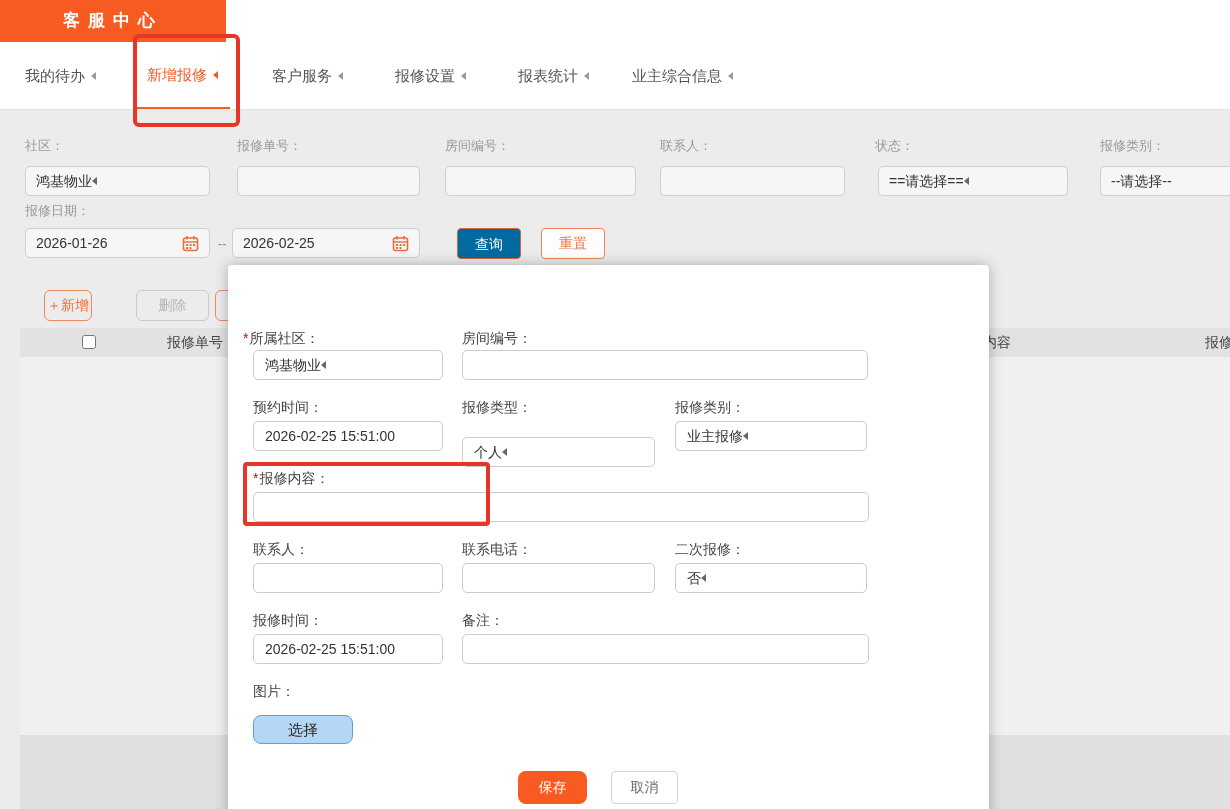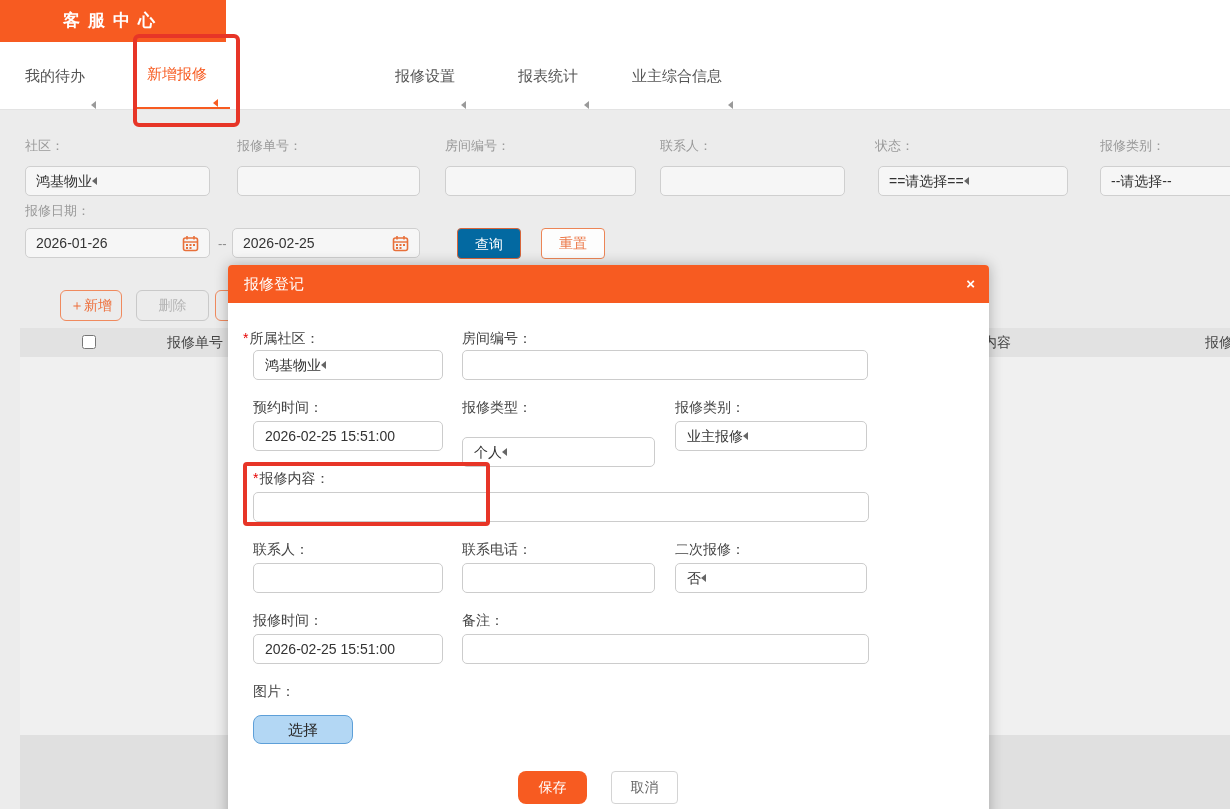--- a/index.html
+++ b/index.html
@@ -8,21 +8,21 @@
   .abs { position:absolute; }
 
   
   #topbar { left:0; top:0; width:1230px; height:42px; background:#fff; }
   #brand { left:0; top:0; width:226px; height:42px; background:#f75b21; color:#fff;
            font-size:17px; font-weight:bold; letter-spacing:8px; text-align:center; line-height:42px; }
 
   
   #nav { left:0; top:42px; width:1230px; height:68px; background:#fff; border-bottom:1px solid #e3e3e3; }
   .nav-item { position:absolute; top:0; height:67px; line-height:67px; font-size:15px; color:#555;
-              cursor:pointer; display:flex; align-items:flex-end; gap:6px; }
+              cursor:pointer; display:flex; align-items:center; gap:6px; }
   .nav-item.active { color:#f75b21; border-bottom:2px solid #f75b21; padding:0 12px; }
   .tri-left { width:0; height:0; border-top:4px solid transparent; border-bottom:4px solid transparent;
               border-right:5px solid #9a9a9a; display:inline-block; }
   .nav-item.active .tri-left { border-right-color:#f75b21; }
 
   
   .f-label { position:absolute; font-size:13px; color:#999; height:16px; line-height:16px; }
   .f-control { position:absolute; height:30px; background:#f6f6f6; border:1px solid #cfcfcf; border-radius:5px;
                font-size:14px; color:#333; line-height:28px; padding:0 10px; }
   input.f-control { outline:none; }
@@ -36,21 +36,21 @@
   #btn-search { left:457px; top:228px; width:64px; height:31px; line-height:31px; background:#0369a1; color:#fff; border:1px solid #d8653a; }
   #btn-reset  { left:541px; top:228px; width:64px; height:31px; line-height:29px; background:#fdfdfd; color:#ec7a4b; border:1px solid #ec8556; }
 
   
   #tbl-header { left:20px; top:328px; width:1210px; height:29px; background:#e2e2e2; }
   #tbl-body   { left:20px; top:357px; width:1210px; height:378px; background:#f0f0f0; }
   #bottom-strip { left:20px; top:735px; width:1210px; height:74px; background:#e0e0e0; }
   .th { position:absolute; font-size:14px; color:#444; top:6px; white-space:nowrap; }
   #chk-all { position:absolute; left:62px; top:7px; width:14px; height:14px; }
   .tool-btn { position:absolute; top:290px; height:31px; border-radius:6px; font-size:14px; background:transparent; text-align:center; line-height:29px; cursor:pointer; }
-  #btn-add { left:60px; width:62px; border:1px solid #f08a5e; color:#ed6f3c; }
+  #btn-add { left:44px; width:48px; border:1px solid #f08a5e; color:#ed6f3c; }
   #btn-del { left:136px; width:73px; border:1px solid #c9c9c9; color:#b5b5b5; }
   #btn-hidden { left:215px; width:66px; border:1px solid #f08a5e; color:#ed6f3c; }
 
   
   #modal { left:228px; top:265px; width:761px; height:560px; background:#fff; border-radius:4px;
            box-shadow:0 0 14px rgba(0,0,0,.28); z-index:10; }
   #modal-header { position:absolute; left:0; top:0; width:761px; height:38px; background:#f75b21;
                   border-radius:4px 4px 0 0; color:#fff; }
   #modal-title { position:absolute; left:16px; top:0; line-height:38px; font-size:15px; }
   #modal-close { position:absolute; right:14px; top:0; line-height:38px; font-size:15px; font-weight:bold; cursor:pointer; }
@@ -80,20 +80,24 @@
 
 <div class="abs" id="nav">
   <div class="nav-item" style="left:25px">
     <span>我的待办</span>
     <i class="tri-left"></i>
   </div>
   <div class="nav-item active" style="left:135px">
     <span>新增报修</span>
     <i class="tri-left"></i>
   </div>
+  <div class="nav-item" style="left:272px">
+    <span>客户服务</span>
+    <i class="tri-left"></i>
+  </div>
   <div class="nav-item" style="left:395px">
     <span>报修设置</span>
     <i class="tri-left"></i>
   </div>
   <div class="nav-item" style="left:518px">
     <span>报表统计</span>
     <i class="tri-left"></i>
   </div>
   <div class="nav-item" style="left:632px">
     <span>业主综合信息</span>
@@ -167,24 +171,20 @@
 <div class="abs" id="tbl-header">
   <input type="checkbox" id="chk-all" style="">
   <div class="th" style="left:135px; width:80px; text-align:center">报修单号</div>
   <div class="th" style="left:963px">内容</div>
   <div class="th" style="left:1185px">报修时间</div>
 </div>
 <div class="abs" id="tbl-body"></div>
 <div class="abs" id="bottom-strip"></div>
 
 <div class="abs" id="modal">
-  <div id="modal-header">
-    <div id="modal-title">报修登记</div>
-    <div id="modal-close">×</div>
-  </div>
 
   <div class="m-label" style="left:15px; top:65px"><span class="req">*</span><span>所属社区：</span></div>
   <div class="m-label" style="left:234px; top:65px">房间编号：</div>
   <div class="m-control sel" style="left:25px; top:85px; width:190px">
     <span>鸿基物业</span>
     <i class="tri-left"></i>
   </div>
   <input class="m-control" style="left: 234px; top: 85px; width: 406px;" value="">
 
   <div class="m-label" style="left:25px; top:134px">预约时间：</div>

